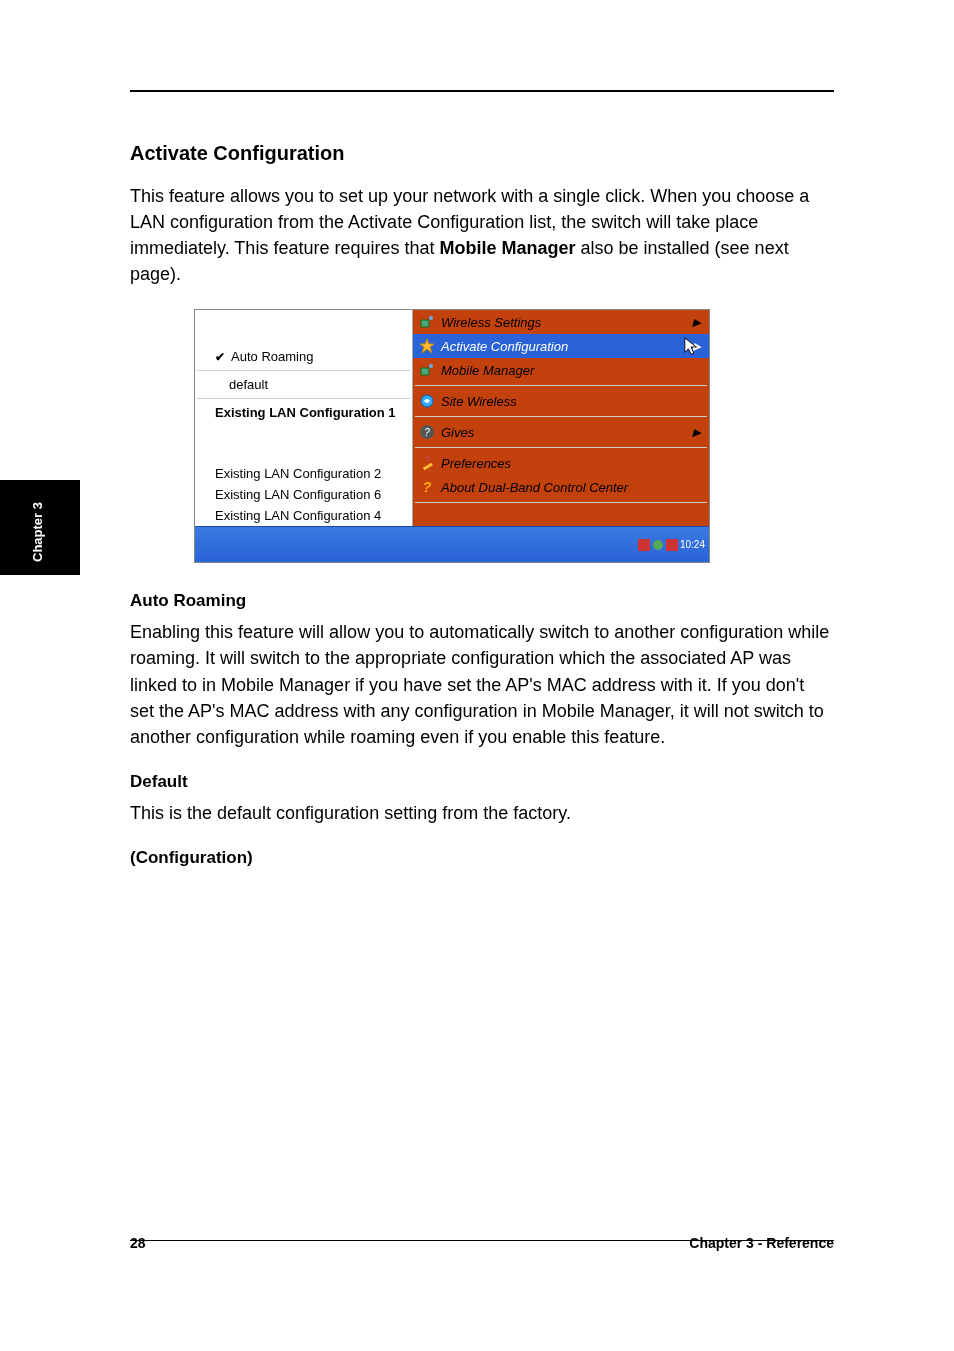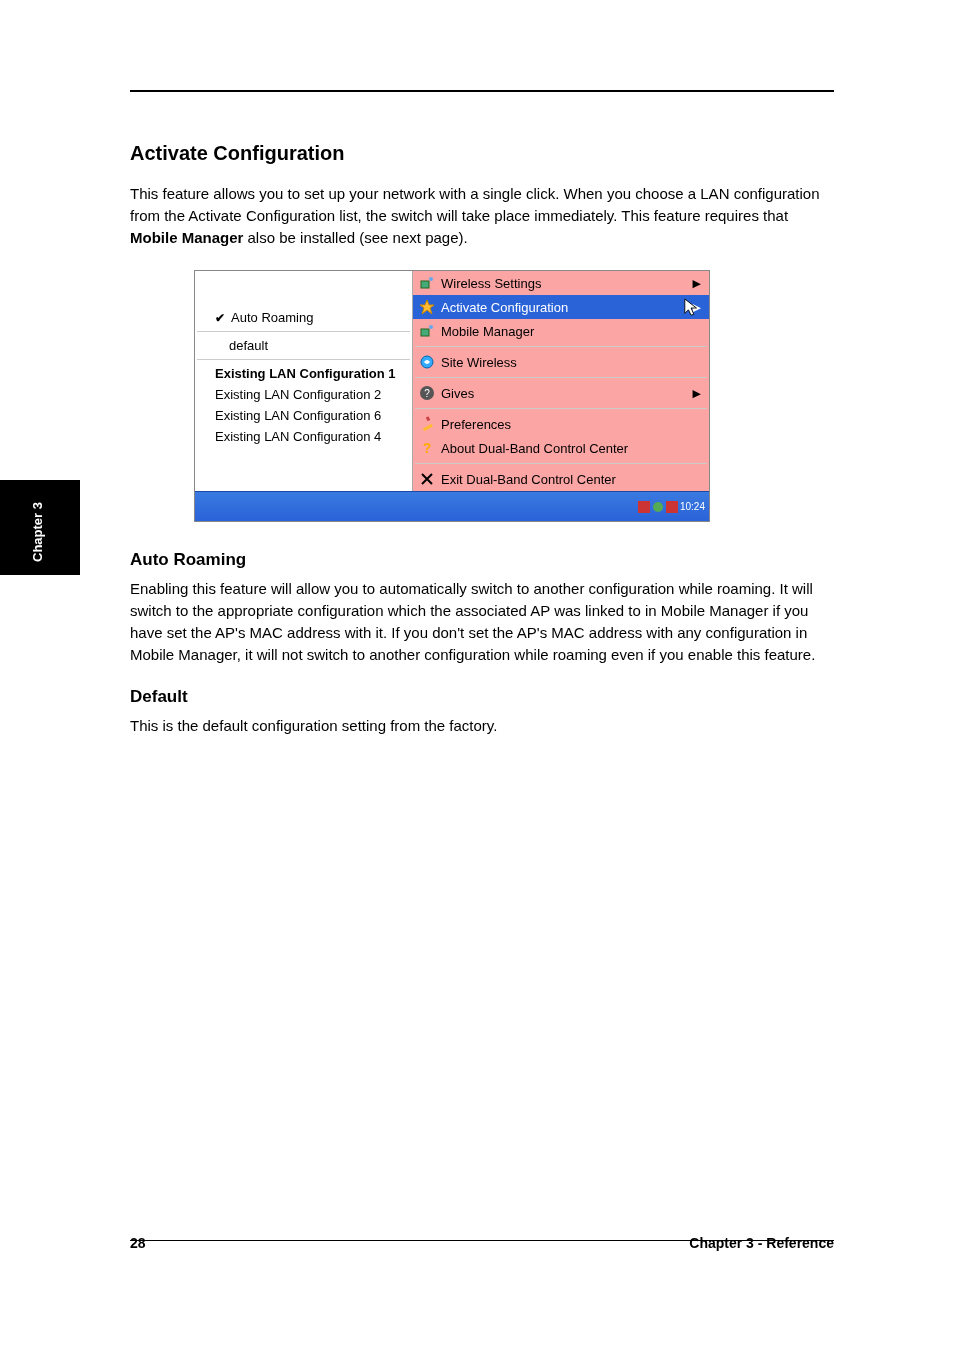--- a/index.html
+++ b/index.html
@@ -36,21 +36,21 @@
     left: 30px;
     top: 82px;
     white-space: nowrap;
   }
   .section-title {
     font-size: 20px;
     font-weight: bold;
     margin-bottom: 18px;
   }
   .body-text {
-    font-size: 15px;
+    font-size: 18px;
     line-height: 1.45;
     margin-bottom: 22px;
     max-width: 700px;
   }
   .body-text strong { font-weight: bold; }
   .subsection-title {
     font-size: 17px;
     font-weight: bold;
     margin-top: 18px;
     margin-bottom: 8px;
@@ -79,21 +79,22 @@
     gap: 6px;
     color: #000;
   }
   .submenu-left .sep {
     border-top: 1px solid #ccc;
     margin: 3px 2px;
   }
   .check { font-weight: bold; font-size: 12px; }
   .main-menu {
     flex: 1;
-    background: #fca5a5;
+    background: #c2410c;
+    font-style: italic;
   }
   .main-menu .mitem {
     display: flex;
     align-items: center;
     padding: 4px 8px 4px 6px;
     gap: 6px;
     color: #000;
     position: relative;
   }
   .main-menu .mitem.sel {
@@ -109,21 +110,21 @@
     font-size: 11px;
   }
   .cursor-svg {
     position: absolute;
     right: 8px;
     top: 2px;
     width: 18px;
     height: 22px;
   }
   .taskbar {
-    height: 30px;
+    height: 36px;
     background: linear-gradient(#3a7ae0, #2a62d8);
     border-top: 1px solid #1a4aa8;
     display: flex;
     align-items: center;
     justify-content: flex-end;
     color: #fff;
     font-size: 10px;
     padding-right: 4px;
     gap: 2px;
   }
@@ -174,21 +175,21 @@
           <span>Auto Roaming</span>
         </div>
         <div class="sep"></div>
         <div class="item" style="padding-left:34px;">
           <span>default</span>
         </div>
         <div class="sep"></div>
         <div class="item" style="padding-left:20px;font-weight:bold;">
             <span>Existing LAN Configuration 1</span>
           </div>
-        <div class="item" style="padding-left:20px;">
+        <div class="item" style="padding-left:20px;margin-top:40px;">
             <span>Existing LAN Configuration 2</span>
           </div>
         <div class="item" style="padding-left:20px;">
             <span>Existing LAN Configuration 6</span>
           </div>
         <div class="item" style="padding-left:20px;text-align:center;">
             <span>Existing LAN Configuration 4</span>
           </div>
       </div>
 
@@ -257,28 +258,20 @@
         </div>
         <div class="mitem">
           <span class="ic">
               <svg width="16" height="16">
                 <text x="8" y="13" font-size="14" fill="#fa0" font-weight="bold" text-anchor="middle">?</text>
               </svg>
             </span>
           <span>About Dual-Band Control Center</span>
         </div>
         <div class="sep"></div>
-        <div class="mitem">
-          <span class="ic">
-              <svg width="16" height="16">
-                <path d="M3 3 L13 13 M13 3 L3 13" stroke="#000" stroke-width="2"></path>
-              </svg>
-            </span>
-          <span>Exit Dual-Band Control Center</span>
-        </div>
       </div>
     </div>
     <div class="taskbar">
       <span class="tray-item"><svg width="12" height="12">
             <rect width="12" height="12" fill="#c33"></rect>
           </svg></span>
       <span class="tray-item"><svg width="12" height="12">
             <circle cx="6" cy="6" r="5" fill="#5a5"></circle>
           </svg></span>
       <span class="tray-item"><svg width="12" height="12">
@@ -287,19 +280,20 @@
       <span>10:24</span>
     </div>
   </div>
 
   <div class="subsection-title">Auto Roaming</div>
   <p class="body-text">Enabling this feature will allow you to automatically switch to another configuration while roaming. It will switch to the appropriate configuration which the associated AP was linked to in Mobile Manager if you have set the AP's MAC address with it. If you don't set the AP's MAC address with any configuration in Mobile Manager, it will not switch to another configuration while roaming even if you enable this feature.</p>
 
   <div class="subsection-title">Default</div>
   <p class="body-text">This is the default configuration setting from the factory.</p>
 
+  <div class="subsection-title">(Configuration)</div>
 </div>
 
 <div class="footer-rule"></div>
 <div class="footer-row">
   <span>28</span>
   <span>Chapter 3 - Reference</span>
 </div>
 
 </body></html>

